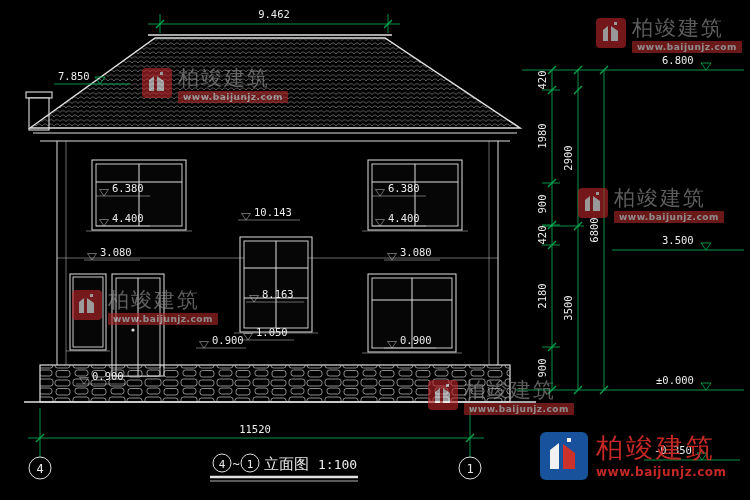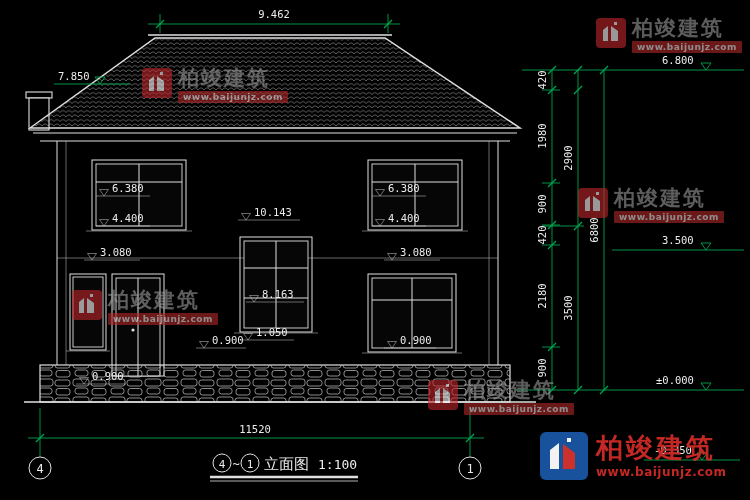--- a/index.html
+++ b/index.html
@@ -16,21 +16,21 @@
   .solid{fill:#000;stroke:#e0e0e0;stroke-width:1.1;}
   .glass{fill:#060606;stroke:#e0e0e0;stroke-width:.9;}
   .txt{fill:#ececec;font:10.5px "DejaVu Sans Mono",monospace;}
   .txtm{text-anchor:middle;}
   .cjk{fill:#ececec;font:15px "DejaVu Sans",sans-serif;}
   .scale{fill:#ececec;font:13px "DejaVu Sans Mono",monospace;}
   
   .wm{position:absolute;display:flex;gap:6px;align-items:flex-start;opacity:.6;pointer-events:none;}
   .wm-col{display:flex;flex-direction:column;align-items:flex-start;}
   .wm-logo{width:30px;height:30px;flex:0 0 auto;}
-  .wm-name{font-weight:bold;font-size:21px;line-height:1;color:#9c9c9c;letter-spacing:2px;
+  .wm-name{font-weight:normal;font-size:21px;line-height:1;color:#9c9c9c;letter-spacing:2px;
            font-family:"DejaVu Sans",sans-serif;}
   .wm-url{margin-top:2px;background:#b3282a;color:#f0e9e9;font:bold 9px "DejaVu Sans",sans-serif;
           padding:1px 5px;letter-spacing:.5px;border-radius:1px;}
   .wm-big{position:absolute;display:flex;gap:8px;align-items:center;opacity:.95;pointer-events:none;}
   .wm-big .wm-logo{width:48px;height:48px;}
   .wm-big .wm-name{font-size:27px;color:#cf2b27;letter-spacing:3px;}
   .wm-big .wm-url{background:none;color:#cf2b27;font:bold 12px "DejaVu Sans",sans-serif;padding:0;margin-top:4px;}
 </style>
 </head>
 <body>

